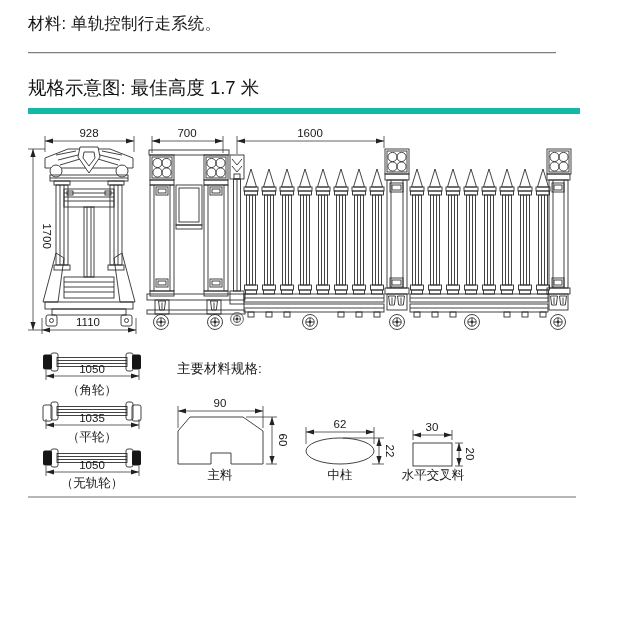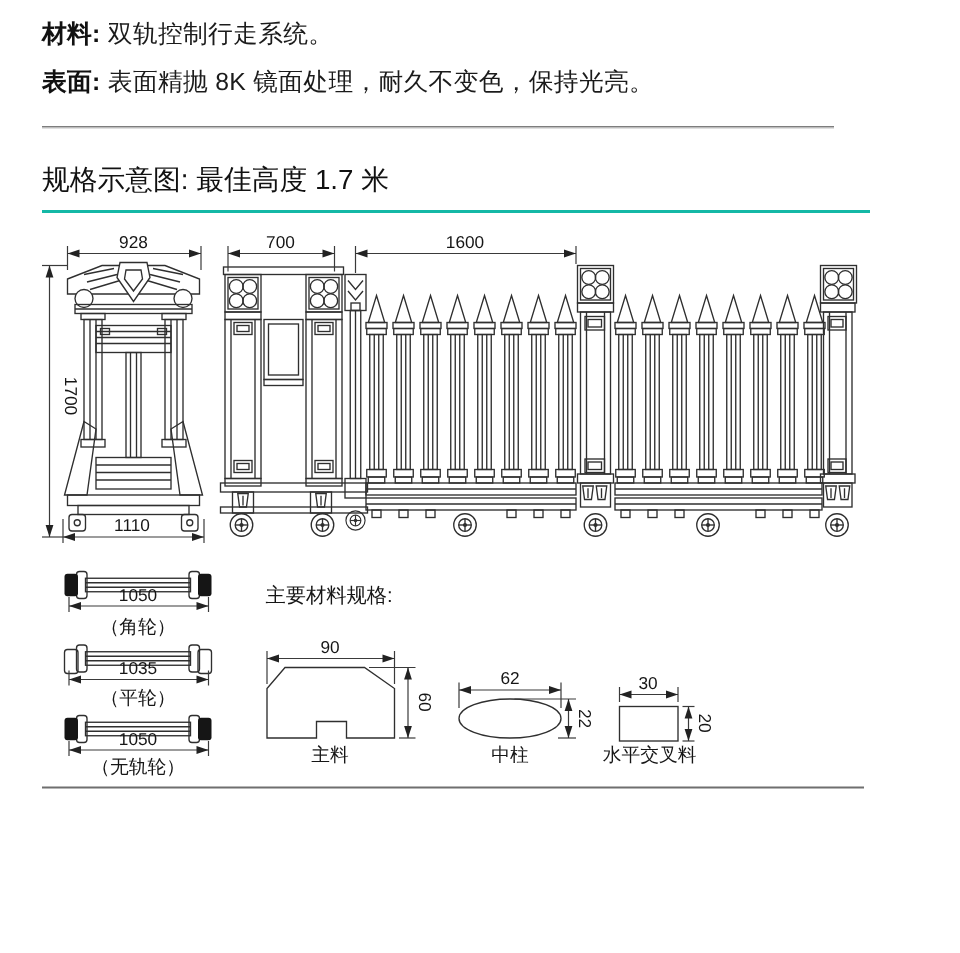--- a/index.html
+++ b/index.html
@@ -4,42 +4,41 @@
 <style>
   html,body { margin:0; padding:0; }
   body {
     width:640px; height:635px; background:#ffffff; overflow:hidden;
     font-family:"Liberation Sans","DejaVu Sans",sans-serif;
     -webkit-font-smoothing:antialiased;
   }
   .page { position:relative; width:640px; height:635px; }
   .specs { padding:7px 68px 0 28px; }
   .specs p { margin:0; font-size:16.5px; line-height:32px; color:#1b1b1b; letter-spacing:.2px; }
-  .specs .lbl { font-weight:bold; color:#111; }
+  .specs .lbl { font-weight:normal; color:#111; }
   .rule-1 { border:none; border-top:1px solid #7d7d7d; box-shadow:0 1px 0 rgba(0,0,0,.12); margin:13px 84px 0 28px; height:0; }
   h2.sec-title {
     margin:24px 60px 0 28px; padding:0 0 10px 0;
-    border-bottom:2px solid #14b8a6;
+    border-bottom:6px solid #14b8a6;
     font-size:18.5px; font-weight:normal; color:#111; line-height:1.15;
   }
   svg.diagram { display:block; }
   .ln  { fill:none; stroke:#2f2f2f; stroke-width:.9; stroke-linejoin:miter; }
   .dl  { fill:none; stroke:#3a3a3a; stroke-width:.8; }
   .dt  { font-size:11.5px; fill:#161616; }
   .ct  { font-size:12.5px; fill:#161616; }
   .mt  { font-size:13.5px; fill:#161616; }
 </style>
 </head>
 <body>
 
 <div class="page">
 
   <section class="specs">
-    <p><span class="lbl">材料:</span><span> 双轨控制行走系统。</span></p>
-    <p><span class="lbl">表面:</span><span> 表面精抛 8K 镜面处理，耐久不变色，保持光亮。</span></p>
+    <p><span class="lbl">材料:</span><span> 单轨控制行走系统。</span></p>
   </section>
 
   <div class="rule-1"></div>
 
   <h2 class="sec-title">规格示意图: 最佳高度 1.7 米</h2>
 
   <svg class="diagram" width="640" height="427" viewBox="0 208 640 427">
     <defs>
       <path id="ar" d="M0,0 L8,-2.6 L8,2.6 Z" fill="#222" stroke="none"></path>
       <g id="pk">

